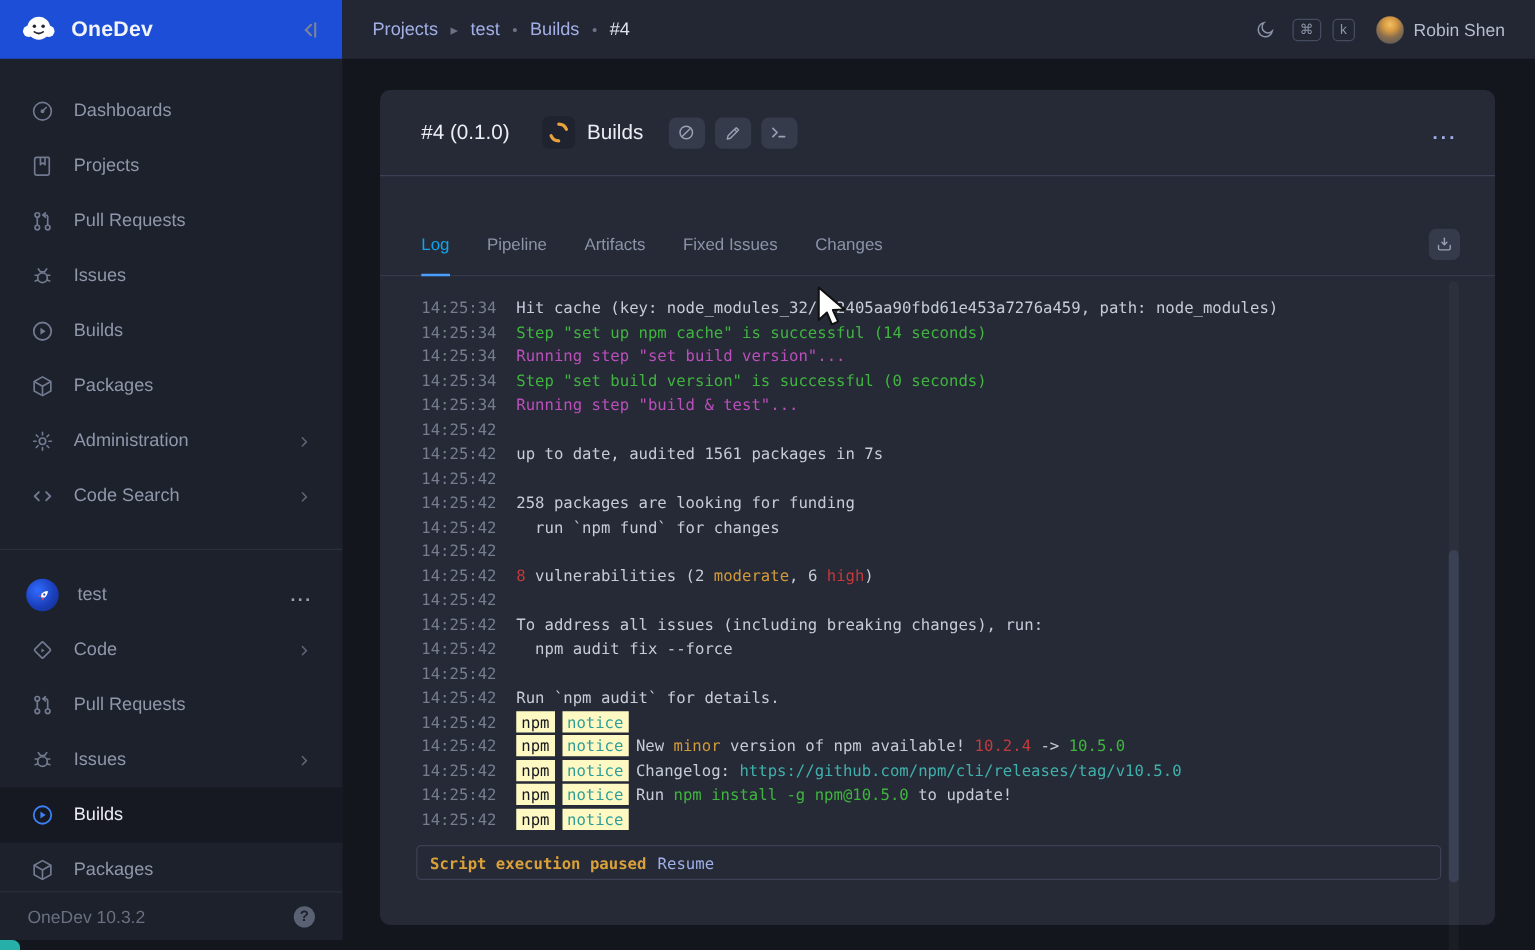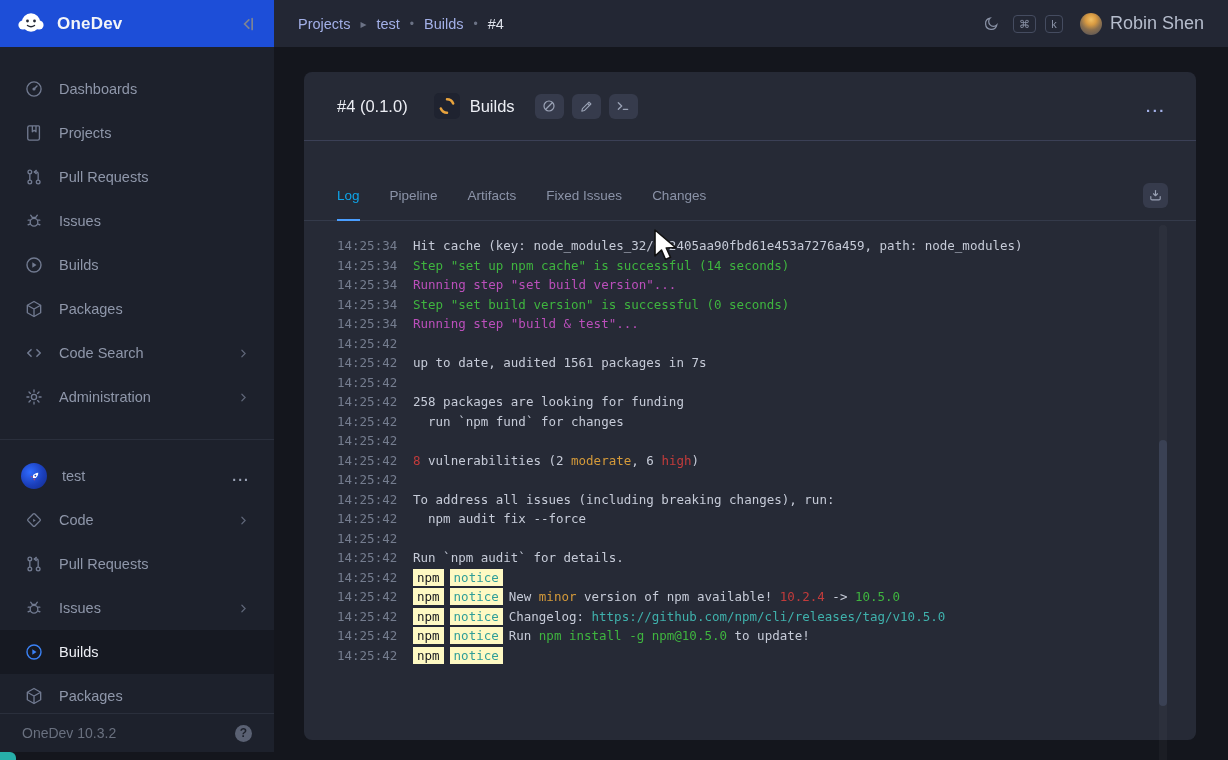--- a/index.html
+++ b/index.html
@@ -68,21 +68,21 @@
   .moon-btn { color:#8b93a7; cursor:pointer; margin-right:4px; }
   .kbd {
     border:1px solid #454c60; border-radius:4px; color:#8b93a7; font-size:11px;
     padding:1px 5px; line-height:14px; min-width:18px; text-align:center;
   }
   .user-chip { display:flex; align-items:center; gap:8px; margin-left:8px; cursor:pointer; }
   .user-avatar {
     width:22px; height:22px; border-radius:50%;
     background:radial-gradient(circle at 50% 30%, #f2c063 0%, #d89a42 28%, #8a6f4e 55%, #4d4e58 100%);
   }
-  .user-name { color:#b6bdcd; font-size:18px; }
+  .user-name { color:#b6bdcd; font-size:14px; }
 
   
   .card {
     position:absolute; left:304px; top:72px; width:892px; height:668px;
     background:#262a36; border-radius:8px;
   }
   .card-header {
     height:69px; border-bottom:1px solid #3b4056; display:flex; align-items:center;
     padding:0 30px 0 33px;
   }
@@ -227,39 +227,39 @@
         <span class="nav-icon">
           <svg viewBox="0 0 24 24" width="20" height="20" fill="none" stroke="currentColor" stroke-width="1.6" stroke-linejoin="round">
             <path d="M12 3l8 4.5v9L12 21l-8-4.5v-9L12 3z"></path>
             <path d="M4 7.5l8 4.5 8-4.5M12 12v9"></path>
           </svg>
         </span>
         <span>Packages</span>
       </div>
       <div class="nav-item">
         <span class="nav-icon">
-          <svg viewBox="0 0 24 24" width="20" height="20" fill="none" stroke="currentColor" stroke-width="1.8" stroke-linecap="round" stroke-linejoin="round">
-            <path d="M8.5 8l-4 4 4 4M15.5 8l4 4-4 4"></path>
-          </svg>
-        </span>
-        <span>Code Search</span>
+          <svg viewBox="0 0 24 24" width="20" height="20" fill="none" stroke="currentColor" stroke-width="1.6">
+            <circle cx="12" cy="12" r="3.1"></circle>
+            <path d="M12 3.5v2.4M12 18.1v2.4M3.5 12h2.4M18.1 12h2.4M6 6l1.7 1.7M16.3 16.3L18 18M18 6l-1.7 1.7M7.7 16.3L6 18" stroke-linecap="round"></path>
+          </svg>
+        </span>
+        <span>Administration</span>
         <span class="chevron">
           <svg viewBox="0 0 24 24" width="13" height="13" fill="none" stroke="currentColor" stroke-width="2.2" stroke-linecap="round">
             <path d="M9 6l6 6-6 6"></path>
           </svg>
         </span>
       </div>
       <div class="nav-item">
         <span class="nav-icon">
-          <svg viewBox="0 0 24 24" width="20" height="20" fill="none" stroke="currentColor" stroke-width="1.6">
-            <circle cx="12" cy="12" r="3.1"></circle>
-            <path d="M12 3.5v2.4M12 18.1v2.4M3.5 12h2.4M18.1 12h2.4M6 6l1.7 1.7M16.3 16.3L18 18M18 6l-1.7 1.7M7.7 16.3L6 18" stroke-linecap="round"></path>
-          </svg>
-        </span>
-        <span>Administration</span>
+          <svg viewBox="0 0 24 24" width="20" height="20" fill="none" stroke="currentColor" stroke-width="1.8" stroke-linecap="round" stroke-linejoin="round">
+            <path d="M8.5 8l-4 4 4 4M15.5 8l4 4-4 4"></path>
+          </svg>
+        </span>
+        <span>Code Search</span>
         <span class="chevron">
           <svg viewBox="0 0 24 24" width="13" height="13" fill="none" stroke="currentColor" stroke-width="2.2" stroke-linecap="round">
             <path d="M9 6l6 6-6 6"></path>
           </svg>
         </span>
       </div>
       <div class="section-divider"></div>
       <div class="nav-item">
         <span class="proj-avatar">
           <svg viewBox="0 0 24 24" width="15" height="15">
@@ -431,20 +431,24 @@
         <div class="log-line"><span class="log-ts">14:25:42</span><span class="log-msg"></span></div>
         <div class="log-line"><span class="log-ts">14:25:42</span><span class="log-msg"><span class="seg-default">Run `npm audit` for details.</span></span></div>
         <div class="log-line"><span class="log-ts">14:25:42</span><span class="log-msg"><span class="badge badge-npm">npm</span><span class="badge badge-notice">notice</span></span></div>
         <div class="log-line"><span class="log-ts">14:25:42</span><span class="log-msg"><span class="badge badge-npm">npm</span><span class="badge badge-notice">notice</span><span class="seg-default">New </span><span class="seg-yellow">minor</span><span class="seg-default"> version of npm available! </span><span class="seg-red">10.2.4</span><span class="seg-default"> -&gt; </span><span class="seg-green">10.5.0</span></span></div>
         <div class="log-line"><span class="log-ts">14:25:42</span><span class="log-msg"><span class="badge badge-npm">npm</span><span class="badge badge-notice">notice</span><span class="seg-default">Changelog: </span><span class="seg-teal">https://github.com/npm/cli/releases/tag/v10.5.0</span></span></div>
         <div class="log-line"><span class="log-ts">14:25:42</span><span class="log-msg"><span class="badge badge-npm">npm</span><span class="badge badge-notice">notice</span><span class="seg-default">Run </span><span class="seg-green">npm install -g npm@10.5.0</span><span class="seg-default"> to update!</span></span></div>
         <div class="log-line"><span class="log-ts">14:25:42</span><span class="log-msg"><span class="badge badge-npm">npm</span><span class="badge badge-notice">notice</span></span></div>
       </div>
   </div>
 
+  <div class="paused-box">
+    <span class="paused-msg">Script execution paused</span>
+    <span class="paused-resume">Resume</span>
+  </div>
 
   <div class="scroll-track"></div>
   <div class="scroll-thumb"></div>
 </div>
 
 <div class="mouse-cursor">
   <svg width="30" height="38" viewBox="0 0 30 38">
     <path d="M3 2 L3 28 L9.5 22 L13.5 31.5 L18.5 29.3 L14.3 20 L23.5 19.5 Z" fill="#fff" stroke="#111" stroke-width="1.6" stroke-linejoin="round"></path>
   </svg>
 </div>

